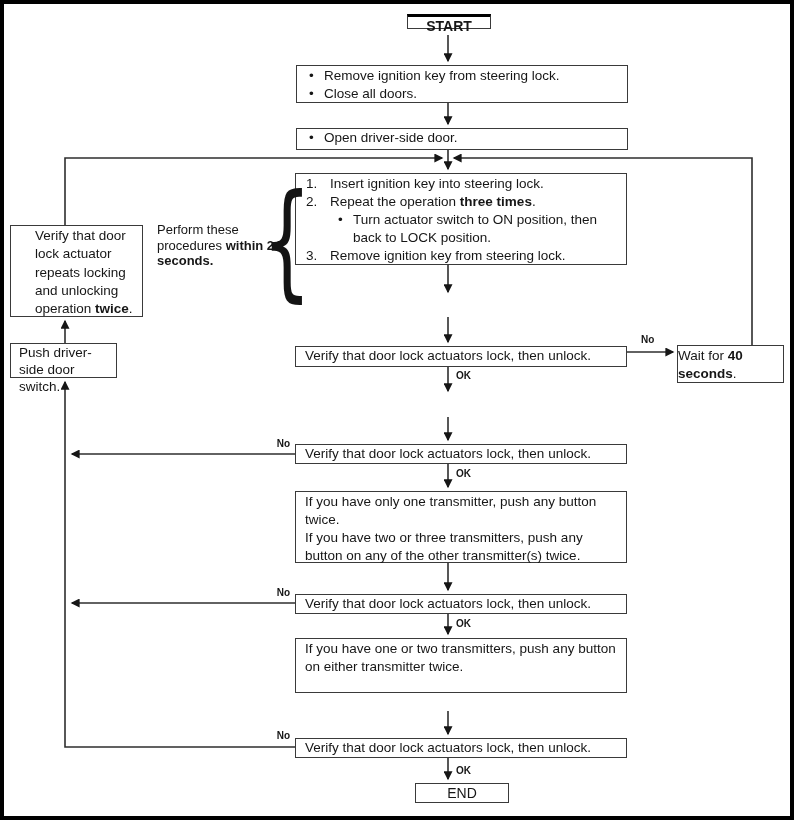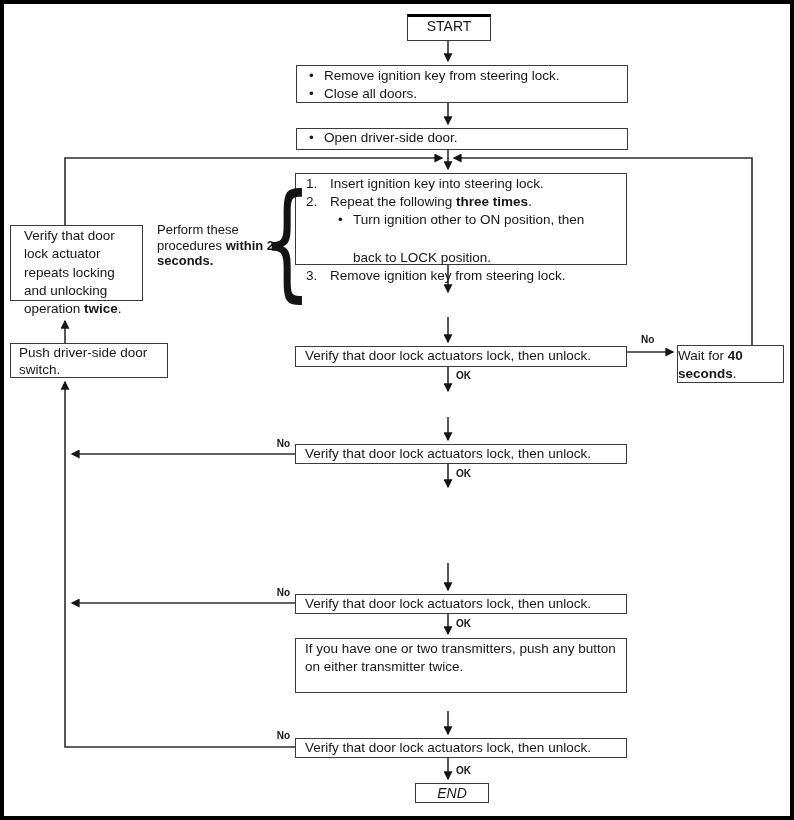--- a/index.html
+++ b/index.html
@@ -16,21 +16,21 @@
   .terminal{text-align:center;font-size:14px;line-height:16px;padding-top:1px;}
   .start{border-top:3px solid #000;}
   .oneline{padding:0 4px 0 9px;line-height:17px;}
   .para{padding:1px 4px 0 9px;}
   .bd{font-weight:bold;}
   .row{display:flex;}
   .mk{flex:0 0 15px;}
   .num{flex:0 0 24px;}
   .txt{flex:1;}
   .sub1{margin-left:32px;display:flex;}
-  .sub2{margin-left:47px;margin-top:20px;}
+  .sub2{margin-left:47px;}
   .flabel{position:absolute;z-index:3;font-weight:bold;font-size:10px;line-height:14px;}
   .note{
     position:absolute;left:157px;top:222px;width:126px;z-index:3;
     font-size:13px;line-height:15.5px;
   }
   .brace{
     position:absolute;left:262px;top:166px;z-index:3;
     font-family:"DejaVu Sans",sans-serif;font-size:126px;line-height:150px;
     transform:scaleX(0.62);transform-origin:0 0;color:#141414;font-weight:400;
   }
@@ -62,21 +62,21 @@
       <path d="M448,614 V634" marker-end="url(#arr)"></path>
       <path d="M448,711 V734" marker-end="url(#arr)"></path>
       <path d="M448,758 V779" marker-end="url(#arr)"></path>
       <path d="M295,747 H65 V382" marker-end="url(#arr)"></path>
       <path d="M295,454 H72" marker-end="url(#arr)"></path>
       <path d="M295,603 H72" marker-end="url(#arr)"></path>
       <path d="M65,343 V321" marker-end="url(#arr)"></path>
     </g>
   </svg>
 
-  <div class="box terminal start" style="left:407px;top:14px;width:84px;height:27px;">
+  <div class="box terminal start" style="left:407px;top:14px;width:84px;height:15px;font-weight:bold;">
     <span>START</span>
   </div>
 
   <div class="box para" style="left:296px;top:65px;width:332px;height:38px;padding-left:12px;">
     <div class="row">
       <span class="mk">•</span>
       <span class="txt">Remove ignition key from steering lock.</span>
     </div>
     <div class="row">
       <span class="mk">•</span>
@@ -97,25 +97,25 @@
 
   <div class="brace">{</div>
 
   <div class="box para" style="left:295px;top:173px;width:332px;height:92px;padding-left:10px;">
     <div class="row">
       <span class="num">1.</span>
       <span class="txt">Insert ignition key into steering lock.</span>
     </div>
     <div class="row">
       <span class="num">2.</span>
-      <span class="txt"><span>Repeat the following </span><span class="bd">three times</span><span>.</span></span>
+      <span class="txt"><span>Repeat the operation </span><span class="bd">three times</span><span>.</span></span>
     </div>
     <div class="sub1">
       <span class="mk">•</span>
-      <span class="txt">Turn ignition other to ON position, then</span>
+      <span class="txt">Turn actuator switch to ON position, then</span>
     </div>
     <div class="sub2">back to LOCK position.</div>
     <div class="row">
       <span class="num">3.</span>
       <span class="txt">Remove ignition key from steering lock.</span>
     </div>
   </div>
 
 
   <div class="box oneline" style="left:295px;top:346px;width:332px;height:21px;">
@@ -132,20 +132,24 @@
 
 
   <div class="flabel" style="left:252px;top:437px;width:38px;text-align:right;">No</div>
 
   <div class="box oneline" style="left:295px;top:444px;width:332px;height:20px;">
     <span>Verify that door lock actuators lock, then unlock.</span>
   </div>
 
   <div class="flabel" style="left:456px;top:467px;">OK</div>
 
+  <div class="box para" style="left:295px;top:491px;width:332px;height:72px;">
+    <div>If you have only one transmitter, push any button twice.</div>
+    <div>If you have two or three transmitters, push any button on any of the other transmitter(s) twice.</div>
+  </div>
 
   <div class="flabel" style="left:252px;top:586px;width:38px;text-align:right;">No</div>
 
   <div class="box oneline" style="left:295px;top:594px;width:332px;height:20px;">
     <span>Verify that door lock actuators lock, then unlock.</span>
   </div>
 
   <div class="flabel" style="left:456px;top:617px;">OK</div>
 
   <div class="box para" style="left:295px;top:638px;width:332px;height:55px;">
@@ -153,26 +157,26 @@
   </div>
 
   <div class="flabel" style="left:252px;top:729px;width:38px;text-align:right;">No</div>
 
   <div class="box oneline" style="left:295px;top:738px;width:332px;height:20px;">
     <span>Verify that door lock actuators lock, then unlock.</span>
   </div>
 
   <div class="flabel" style="left:456px;top:764px;">OK</div>
 
-  <div class="box terminal" style="left:415px;top:783px;width:74px;height:20px;font-style:italic;">
+  <div class="box terminal" style="left:415px;top:783px;width:94px;height:20px;">
     <span>END</span>
   </div>
 
-  <div class="box para" style="left:10px;top:225px;width:133px;height:76px;padding-left:13px;line-height:18.3px;">
+  <div class="box para" style="left:10px;top:225px;width:133px;height:92px;padding-left:24px;line-height:18.3px;">
     <span>Verify that door lock actuator repeats locking and unlocking operation </span><span class="bd">twice</span><span>.</span>
   </div>
 
-  <div class="box para" style="left:10px;top:343px;width:158px;height:35px;padding-left:8px;padding-top:0;line-height:17px;">
+  <div class="box para" style="left:10px;top:343px;width:107px;height:35px;padding-left:8px;padding-top:0;line-height:17px;">
     <span>Push driver-side door switch.</span>
   </div>
 
   <div class="frame"></div>
 </div>
 
 </body></html>

